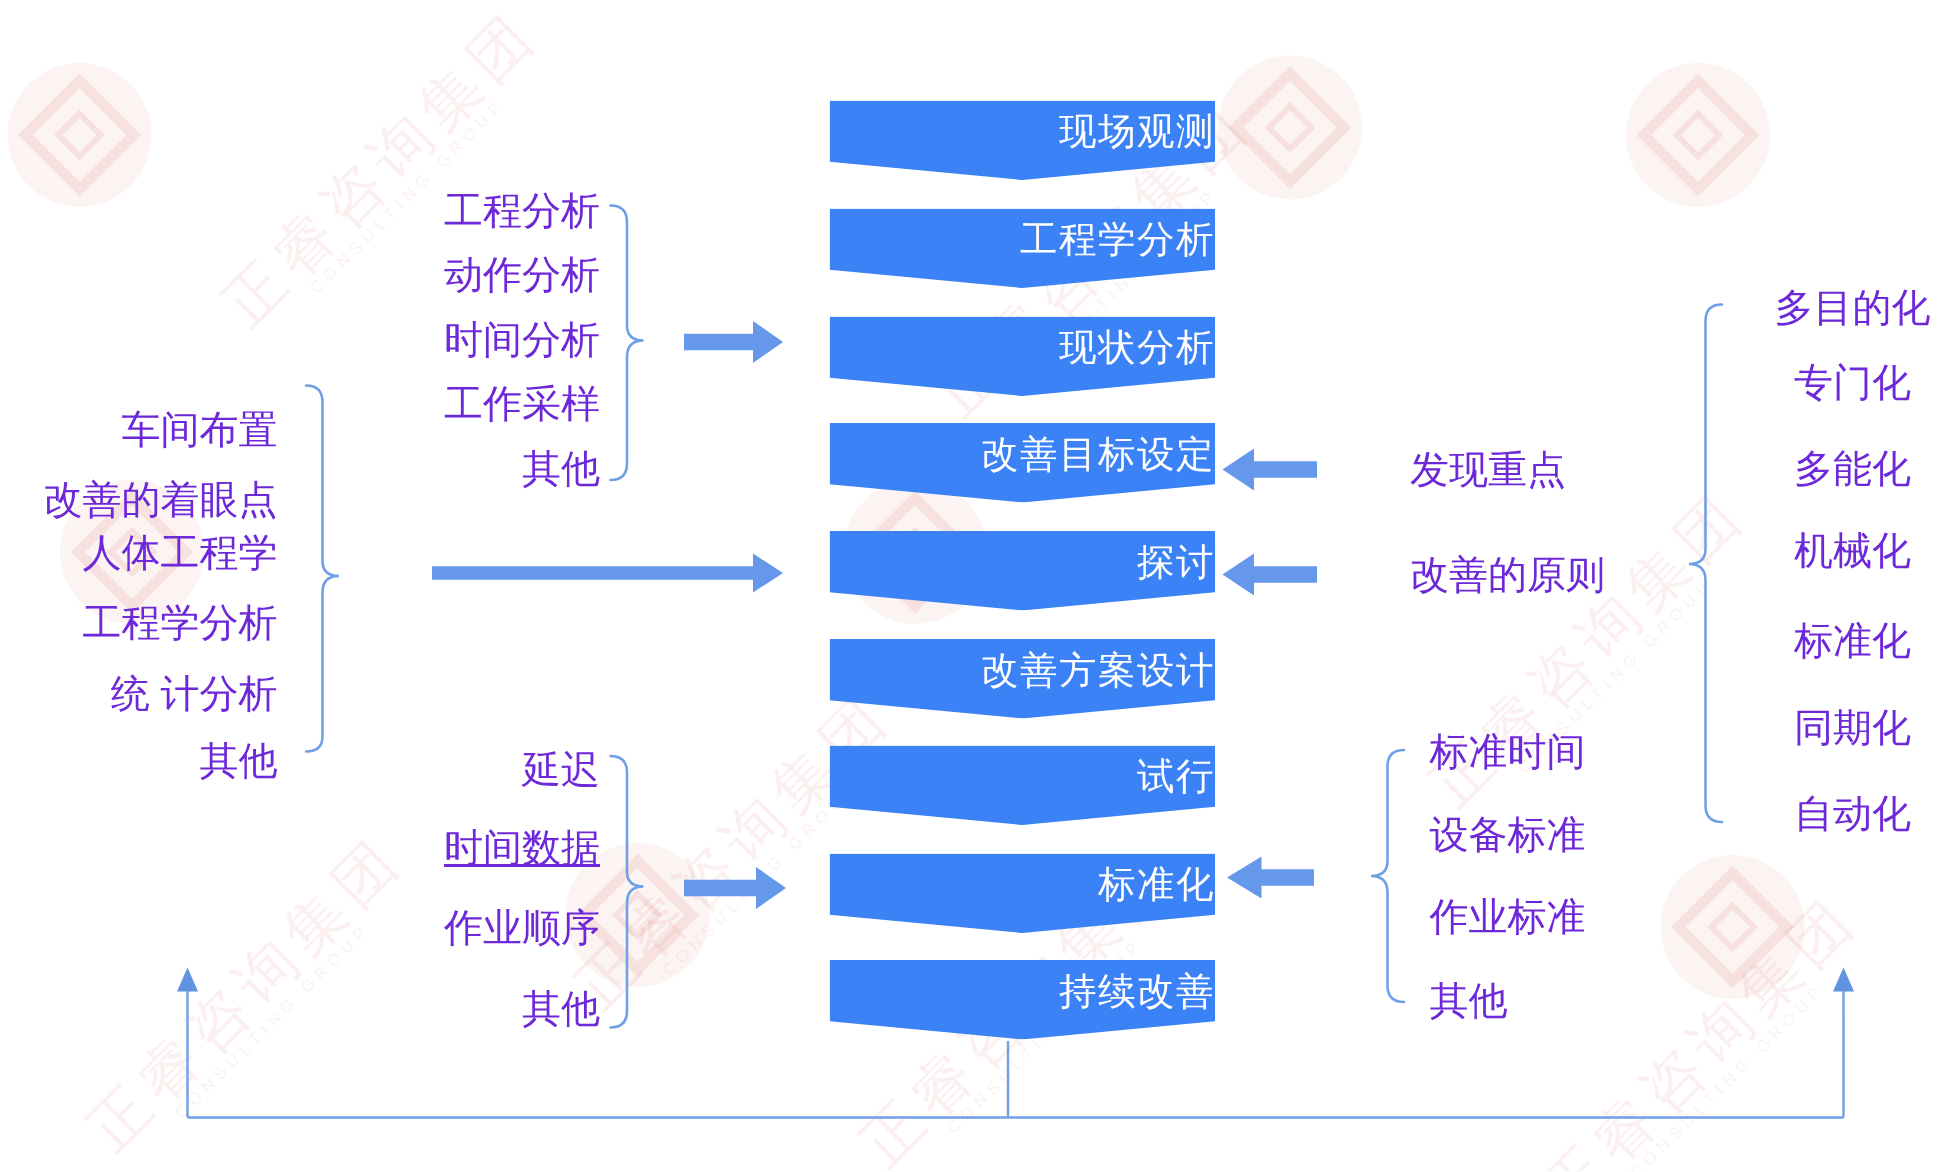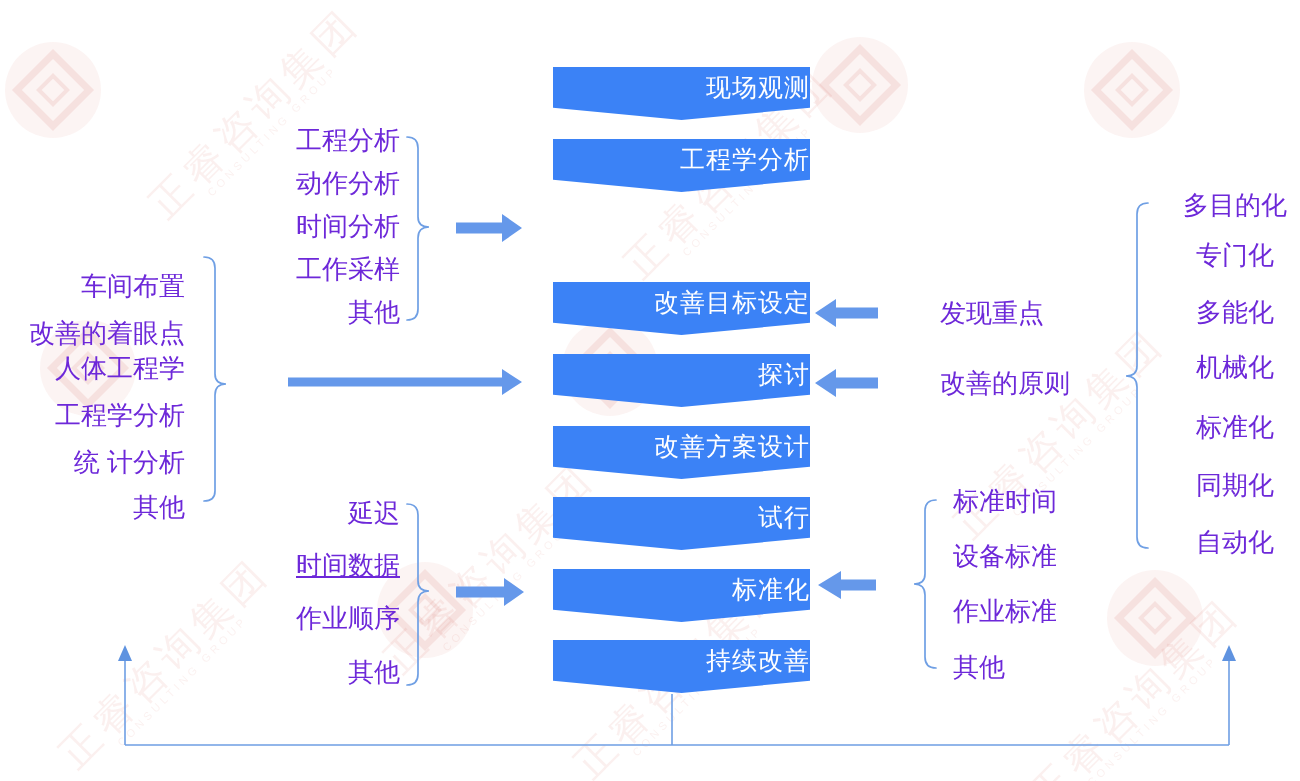--- a/index.html
+++ b/index.html
@@ -74,20 +74,23 @@
     <polygon fill="#5F93E0" points="125,645 118,661 132,661"></polygon>
     <polygon fill="#5F93E0" points="1229,645 1222,661 1236,661"></polygon>
   </svg>
 
   <div class="chev" style="top:67px;">
       <span>现场观测</span>
     </div>
   <div class="chev" style="top:139px;">
       <span>工程学分析</span>
     </div>
+  <div class="chev" style="top:211px;">
+      <span>现状分析</span>
+    </div>
   <div class="chev" style="top:282px;">
       <span>改善目标设定</span>
     </div>
   <div class="chev" style="top:354px;">
       <span>探讨</span>
     </div>
   <div class="chev" style="top:426px;padding-left:39px;">
       <span>改善方案设计</span>
     </div>
   <div class="chev" style="top:497px;">

